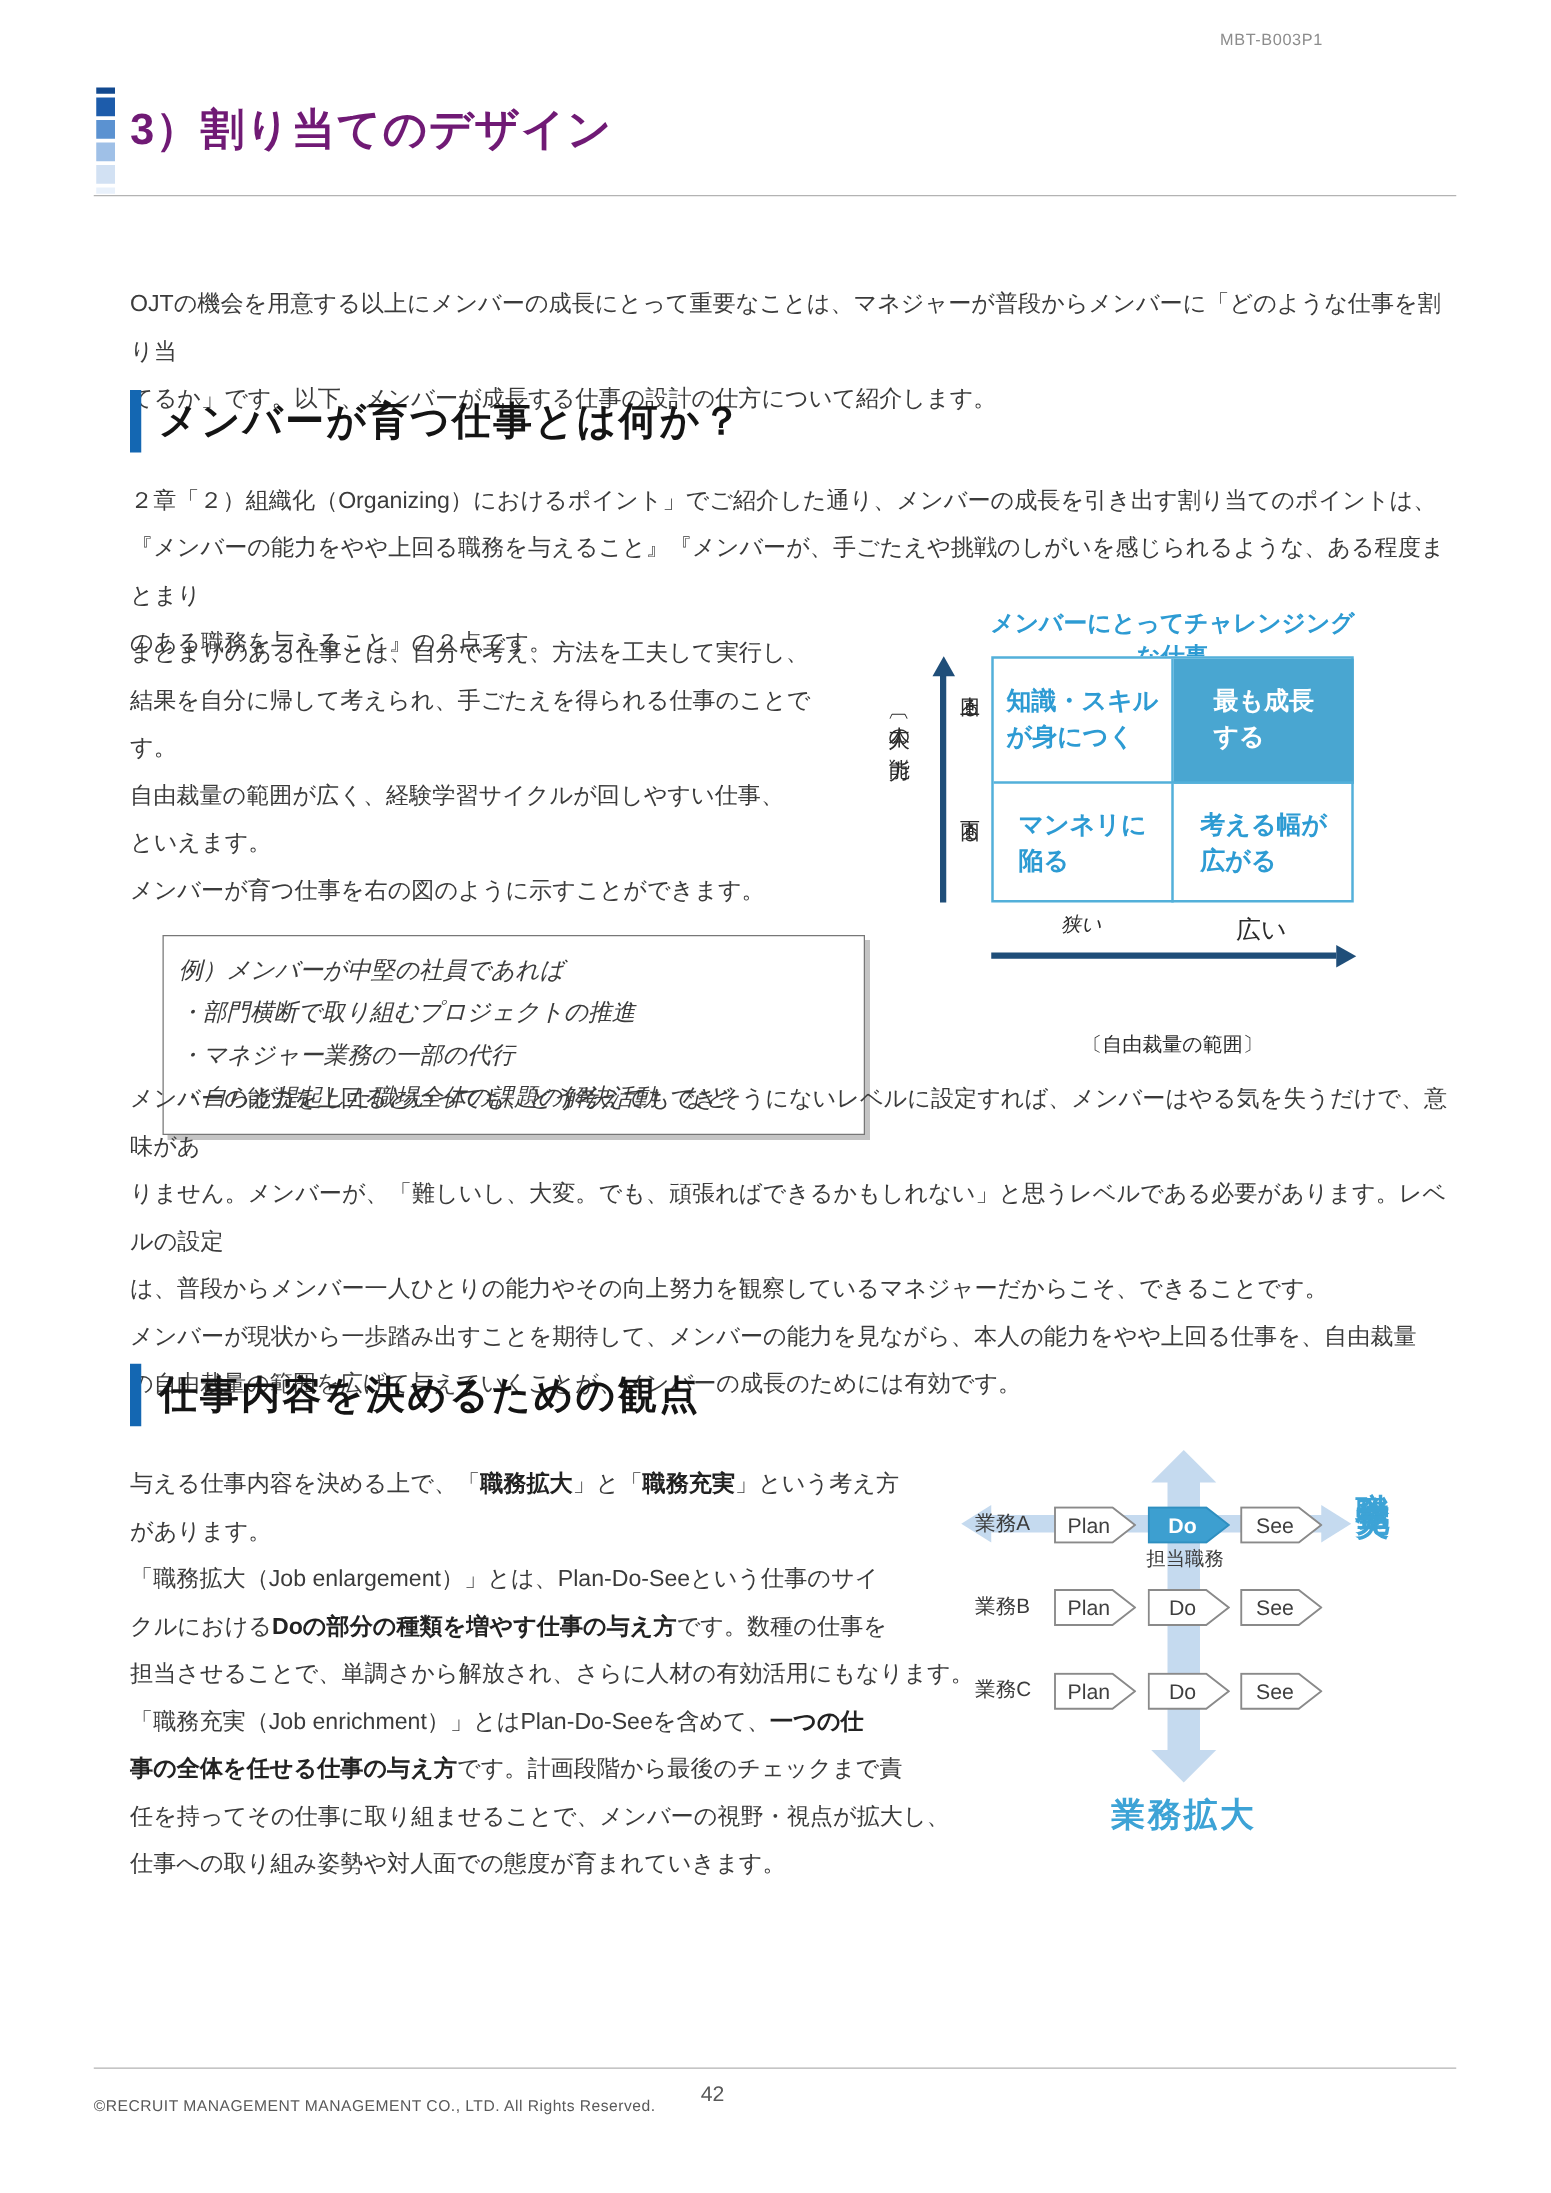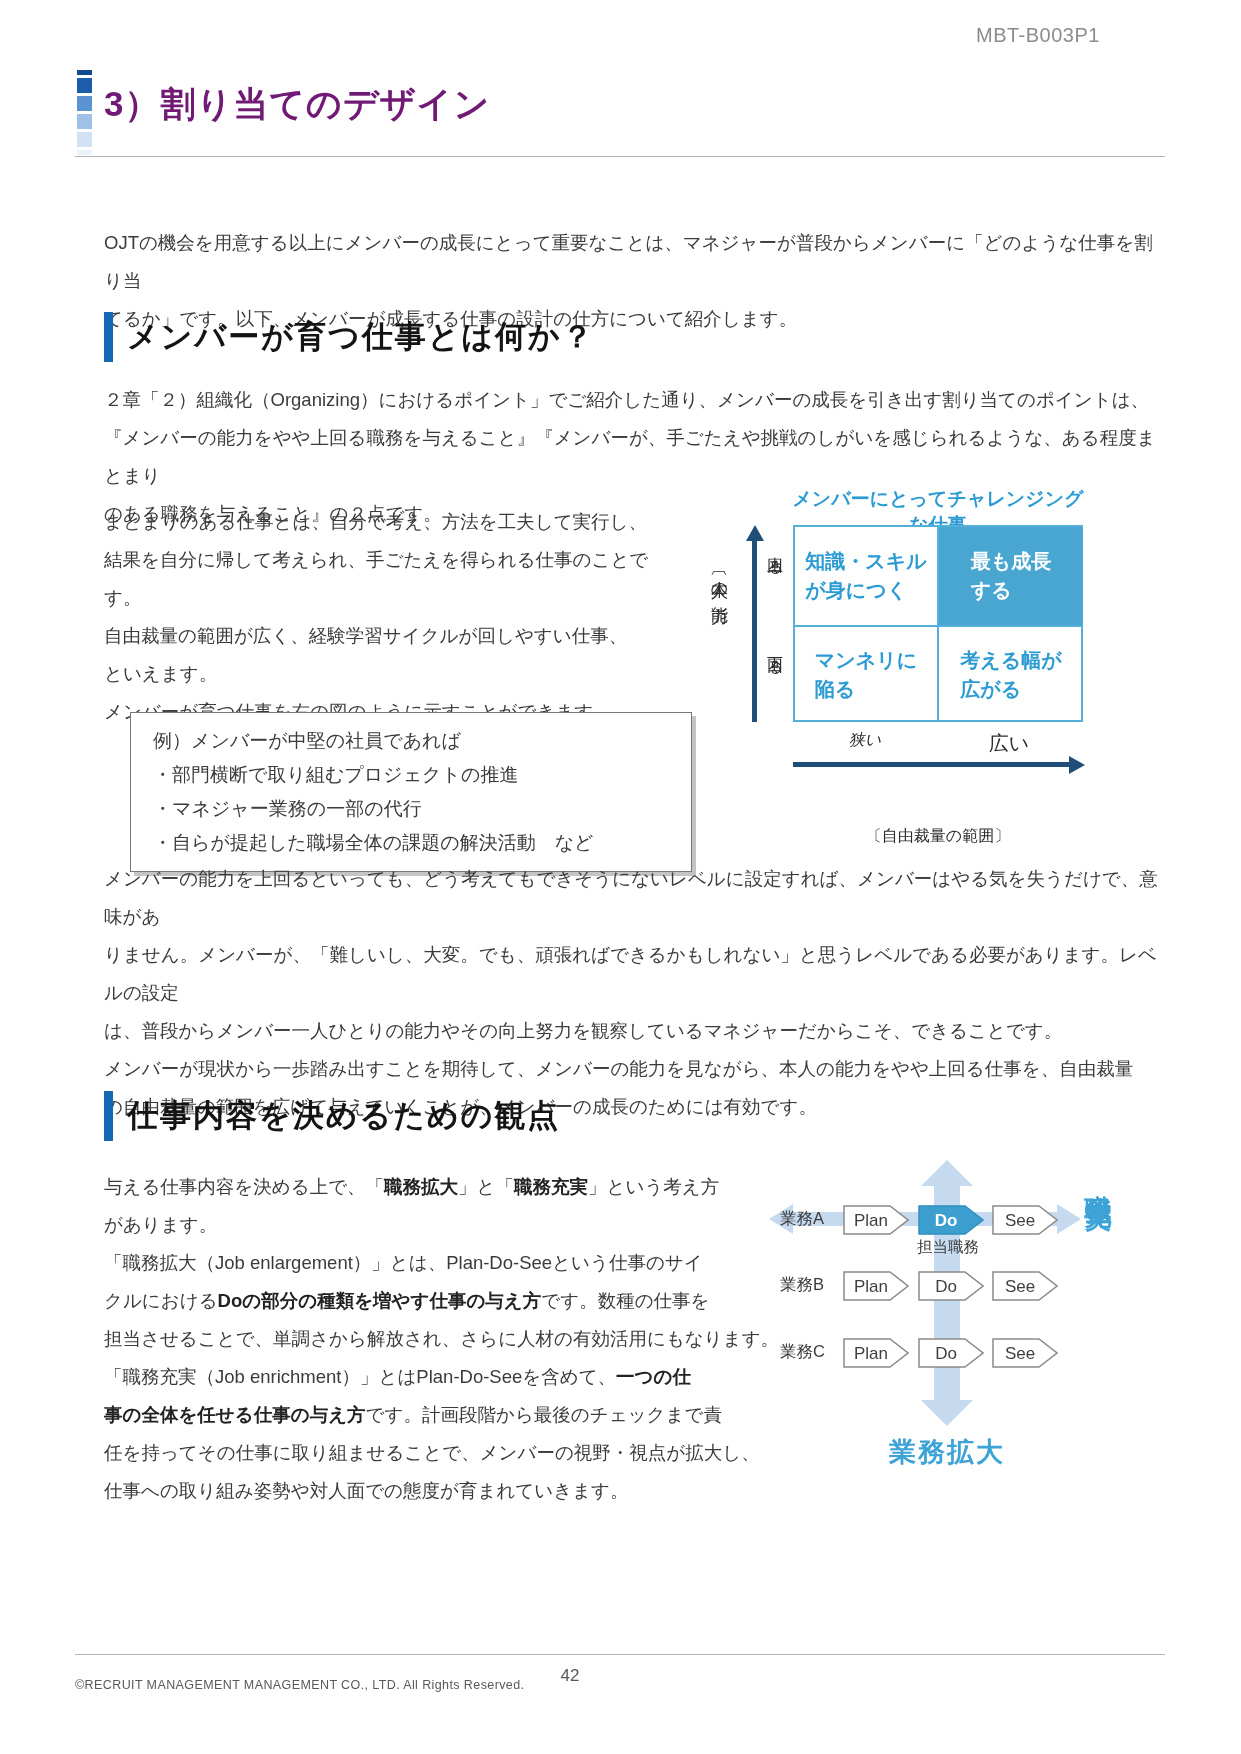--- a/index.html
+++ b/index.html
@@ -1,19 +1,19 @@
 <!DOCTYPE html>
 <html><head>
 <meta charset="utf-8">
 <style>
   html,body{margin:0;padding:0;background:#ffffff;}
   .page{position:relative;width:1241px;height:1754px;background:#ffffff;overflow:hidden;
         font-family:"Liberation Sans","DejaVu Sans",sans-serif;color:#3b3b3b;}
   
-  .doc-code{position:absolute;left:976px;top:24px;font-size:20px;color:#8c8c8c;letter-spacing:.5px;}
+  .doc-code{position:absolute;left:976px;top:24px;font-size:13px;color:#8c8c8c;letter-spacing:.5px;}
   .squares{position:absolute;left:77px;top:70px;display:flex;flex-direction:column;gap:3px;}
   .sq{width:15px;height:15px;display:block;}
   .sq.s-top{height:5px;background:#12498f;}
   .sq.s1{background:#1d5cab;}
   .sq.s2{background:#5b92d1;}
   .sq.s3{background:#9fc0e7;}
   .sq.s4{background:#d2e1f3;}
   .sq.s-bot{height:5px;background:#e9f1fb;}
   .page-title{position:absolute;left:104px;top:80px;margin:0;font-size:35px;line-height:48px;
               font-weight:700;color:#701a75;letter-spacing:1px;}
@@ -28,23 +28,23 @@
   .s1p3{left:104px;top:860px;width:1062px;}
   .s2p{left:104px;top:1168px;width:676px;}
   .b{font-weight:700;color:#222222;}
   
   .sec-heading{position:absolute;left:104px;display:flex;align-items:center;gap:14px;}
   .sec-heading .bar{width:9px;height:50px;background:#1467b2;}
   .sec-heading .txt{font-size:31px;font-weight:700;color:#141414;letter-spacing:2px;}
   .sec1-heading{top:312px;}
   .sec2-heading{top:1091px;}
   
-  .example-box{position:absolute;left:130px;top:712px;width:562px;box-sizing:border-box;
+  .example-box{position:absolute;left:130px;top:748px;width:562px;box-sizing:border-box;
                border:1px solid #777777;background:#ffffff;box-shadow:4px 4px 0 rgba(125,125,125,.45);
-               padding:11px 22px;font-size:19px;line-height:34px;color:#3b3b3b;}
+               padding:11px 12px;font-size:19px;line-height:34px;color:#3b3b3b;font-style:italic;}
   .example-box p{margin:0;}
   
   .matrix{position:absolute;left:700px;top:440px;width:420px;height:370px;}
   .m-title{position:absolute;left:83px;top:46px;width:310px;text-align:center;
            font-size:19px;font-weight:700;color:#2d9bd3;}
   .m-grid{position:absolute;left:93px;top:85px;width:290px;height:197px;box-sizing:border-box;
           display:grid;grid-template-columns:144px 144px;grid-template-rows:100px 95px;
           border:2px solid #53b0da;background:#fff;}
   .m-cell{display:flex;align-items:center;justify-content:center;
           font-size:20px;font-weight:700;line-height:29px;color:#2d9bd3;white-space:pre-line;

